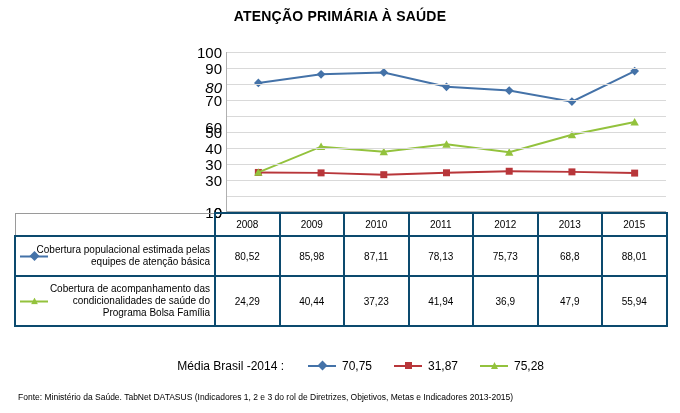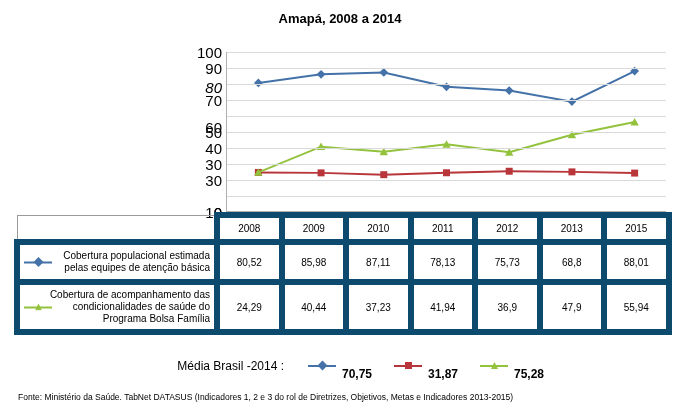--- a/index.html
+++ b/index.html
@@ -86,21 +86,21 @@
   
   .table {
     position: absolute;
     left: 14px;
     top: 212px;
     width: 652px;
     border-collapse: collapse;
     table-layout: fixed;
   }
   .table td, .table th {
-    border: 6px solid #0c4a6e;
+    border: 2px solid #0c4a6e;
     font-size: 10px;
     text-align: center;
     vertical-align: middle;
     padding: 2px 1px;
     font-weight: normal;
   }
   .table .label-cell {
     text-align: right;
     padding-right: 4px;
     padding-left: 18px;
@@ -178,41 +178,40 @@
   .media-item .mi-dot {
     position: absolute;
     left: 11px;
     top: 1px;
     width: 7px;
     height: 7px;
   }
   .media-item .mi-val {
     position: absolute;
     left: 34px;
-    top: 8px;
+    top: 0;
     white-space: nowrap;
-    font-weight: bold;
   }
   
   .footnote {
     position: absolute;
     left: 18px;
     top: 392px;
     width: 650px;
     font-size: 8.5px;
     line-height: 11px;
   }
 </style>
 </head>
 <body>
 
 <div class="page">
 
   <div class="title-block">
-    <div class="title-line2">Amapá, 2008 a 2014</div>
+    <div class="title-line1">ATENÇÃO PRIMÁRIA À SAÚDE</div>
   </div>
 
   <div class="plot-wrap">
     <div class="y-axis-labels" id="yticks">
         <span style="top: 160px;">0</span>
         <span style="top: 160px;">10</span>
         <span style="top: 128px;">30</span>
         <span style="top: 112px;">30</span>
         <span style="top: 96px;">40</span>
         <span style="top: 80px;">50</span>

